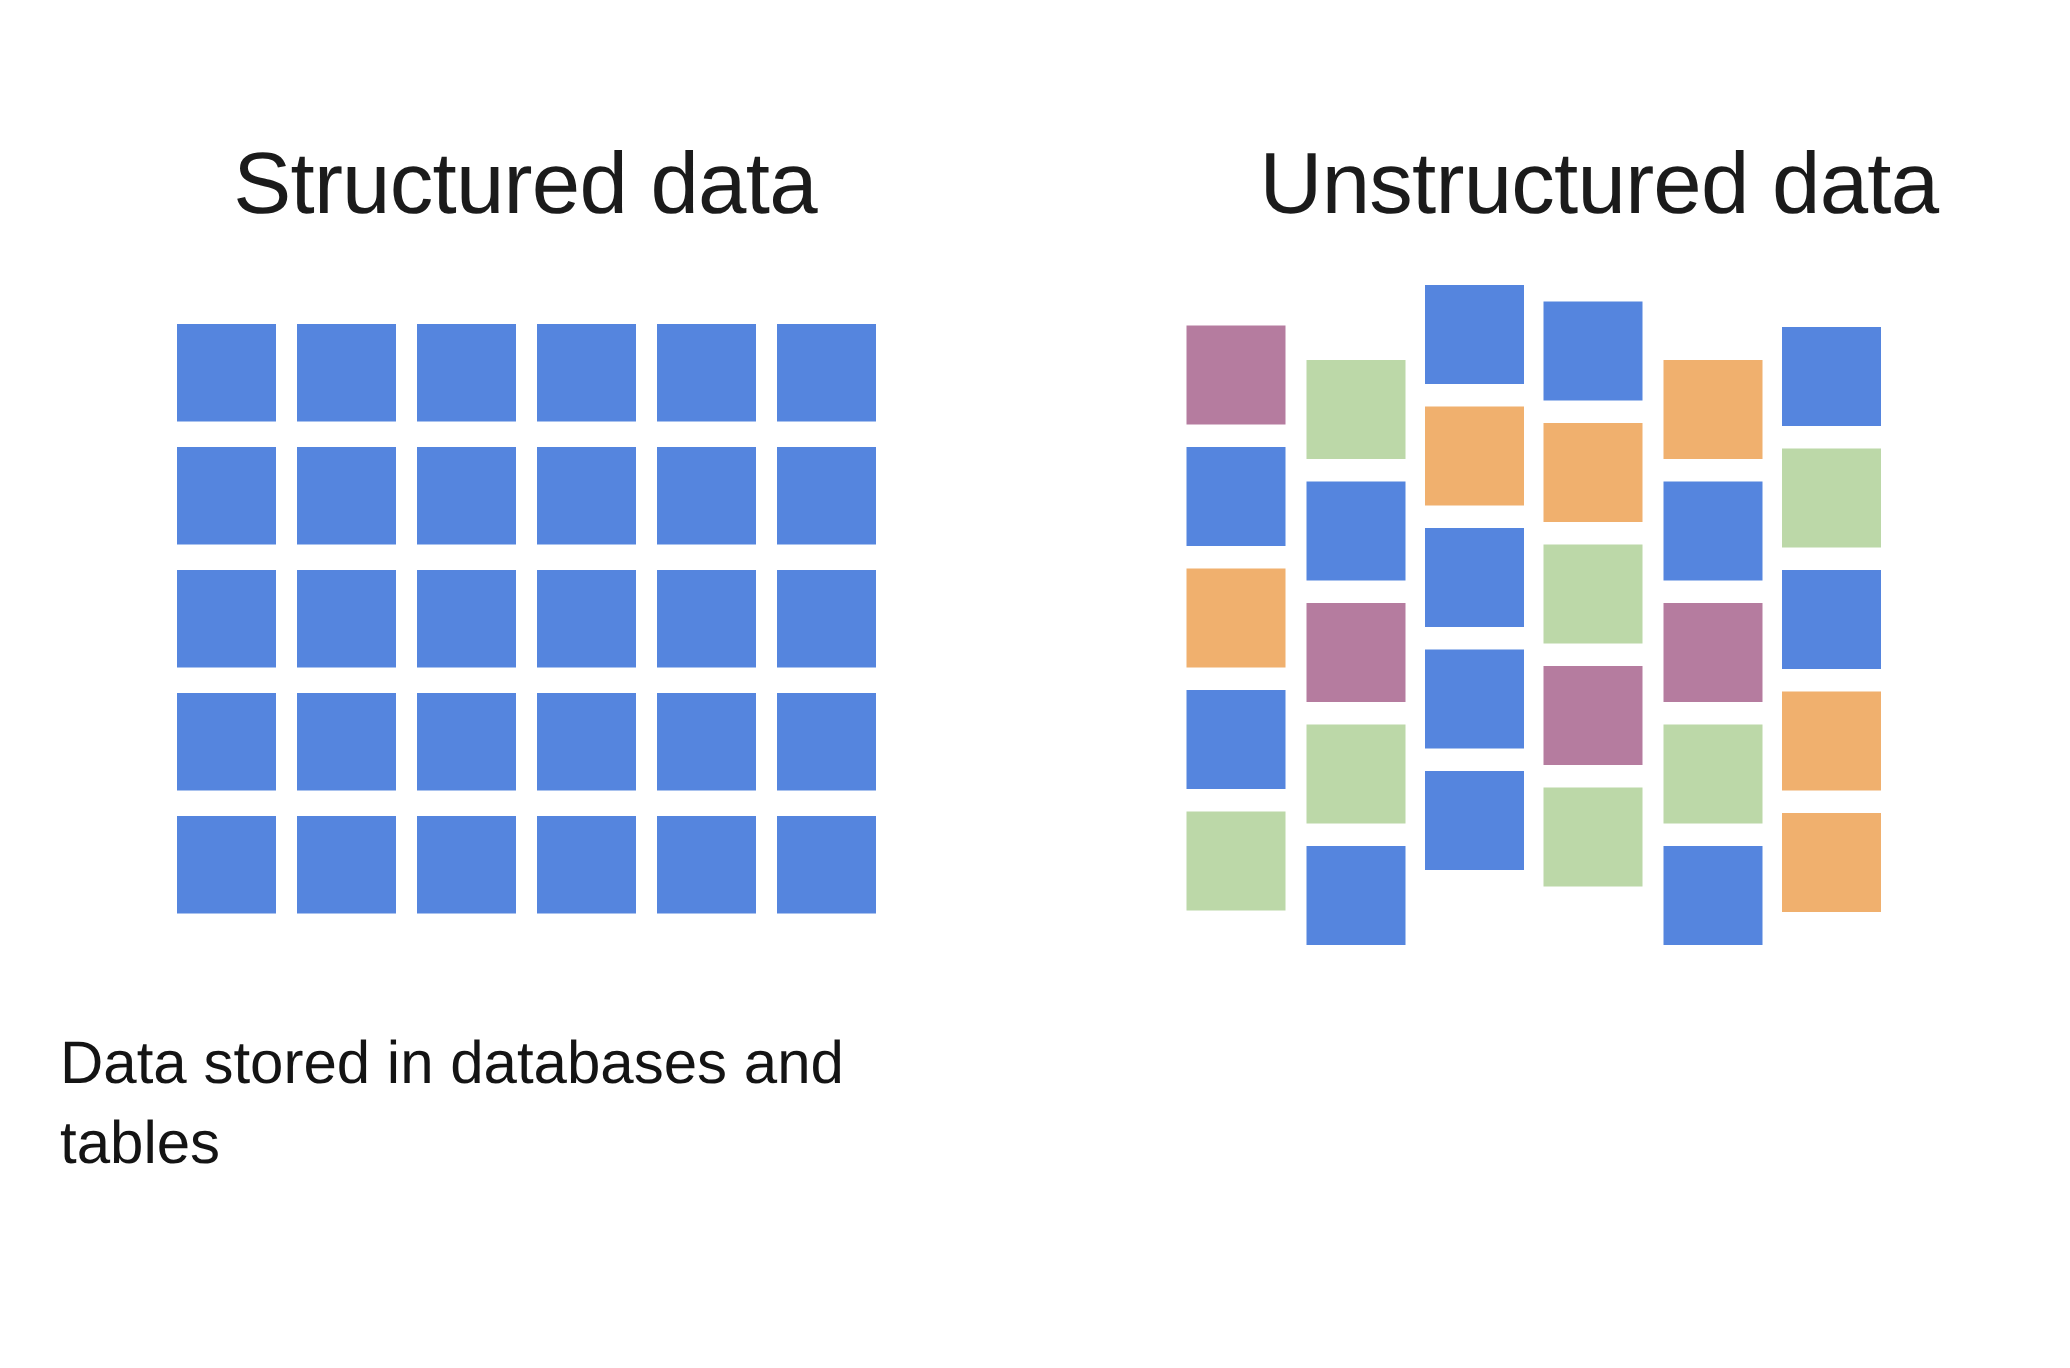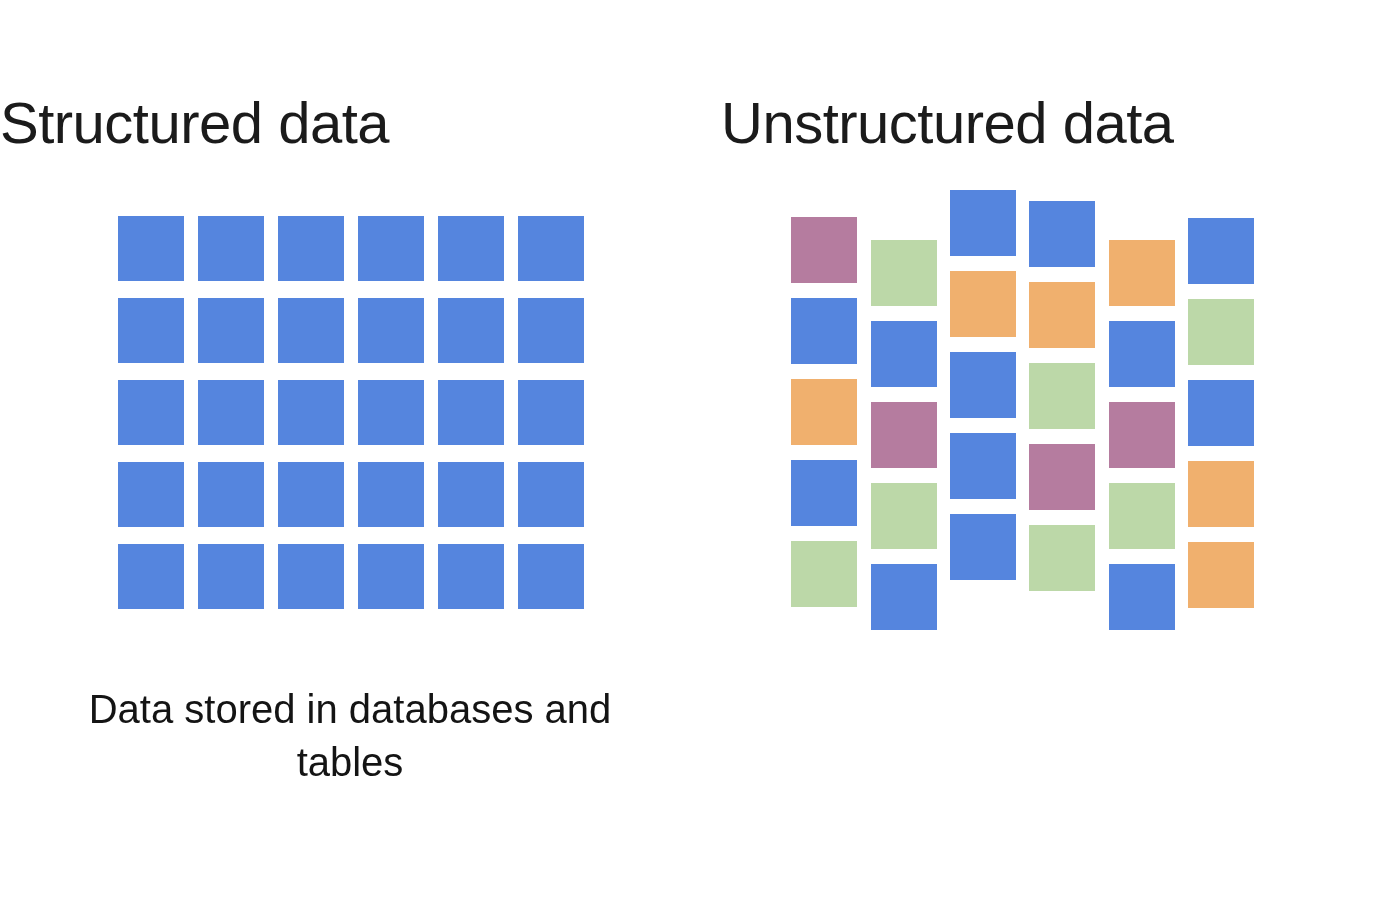--- a/index.html
+++ b/index.html
@@ -21,34 +21,33 @@
   }
 
   
   .panel-title {
     position: absolute;
     font-size: 58px;
     font-weight: 400;
     color: #1b1b1b;
     letter-spacing: -0.5px;
     line-height: 1;
-    text-align: left;
+    text-align: center;
     white-space: nowrap;
   }
   #title-structured   { left: 0px;   top: 94px; width: 700px; }
   #title-unstructured { left: 721px; top: 94px; width: 690px; }
 
   
   .panel-caption {
     position: absolute;
     font-size: 40px;
     font-weight: 400;
     color: #141414;
     line-height: 1.32;
-    text-align: center;
   }
   #caption-structured   { left: 40px;  top: 683px; width: 620px; }
   #caption-unstructured { left: 715px; top: 683px; width: 620px; }
 
   
   .tile {
     position: absolute;
     box-sizing: border-box;
   }
 

